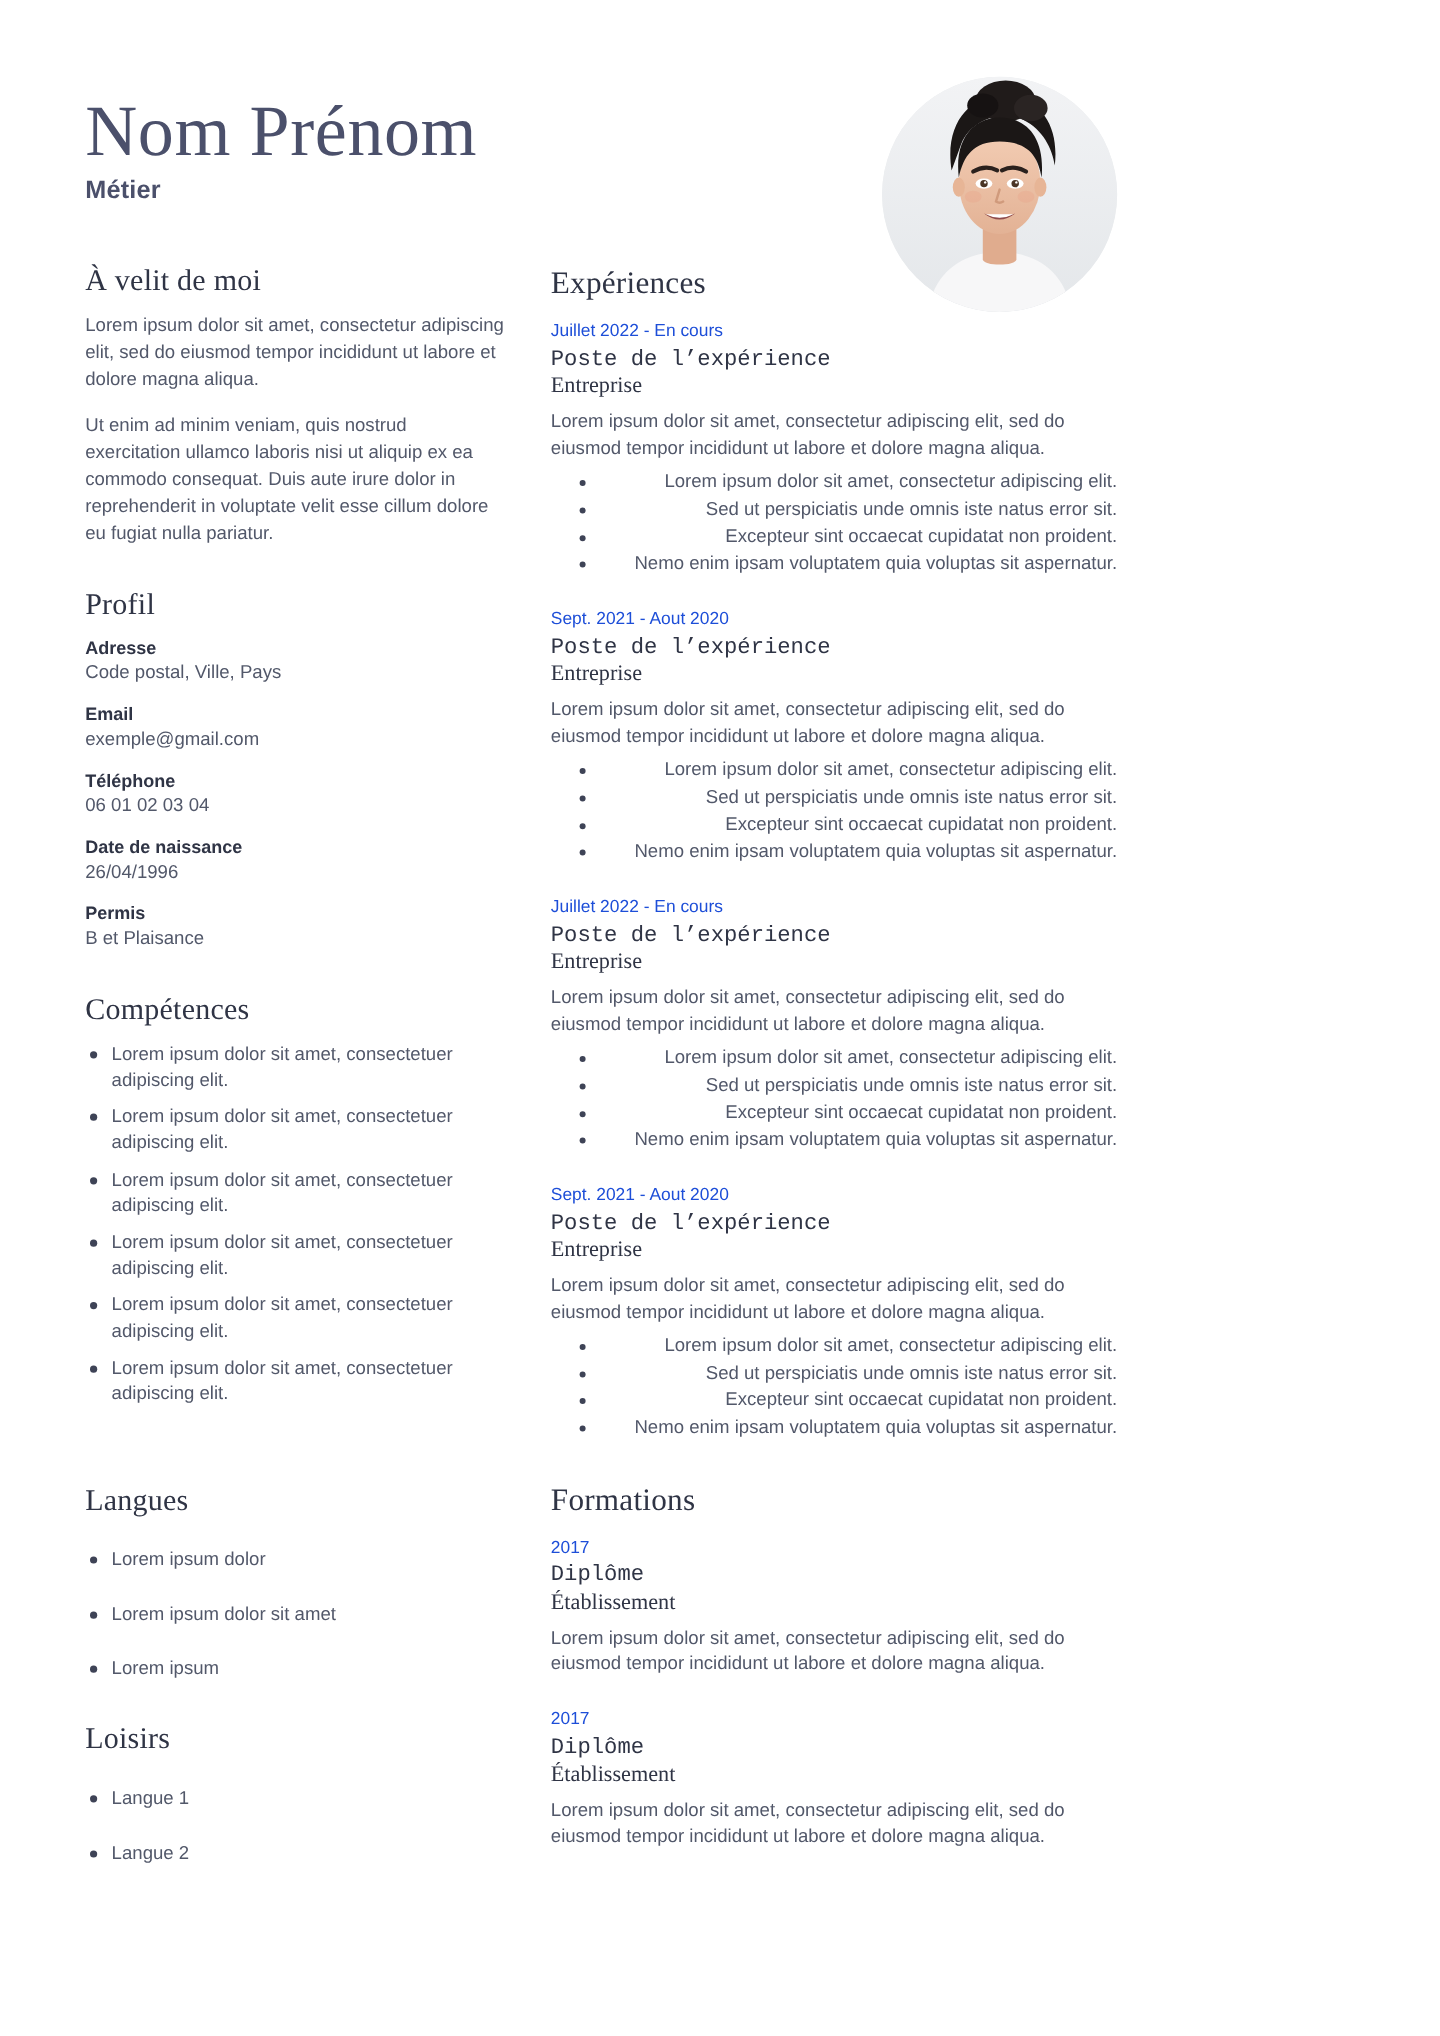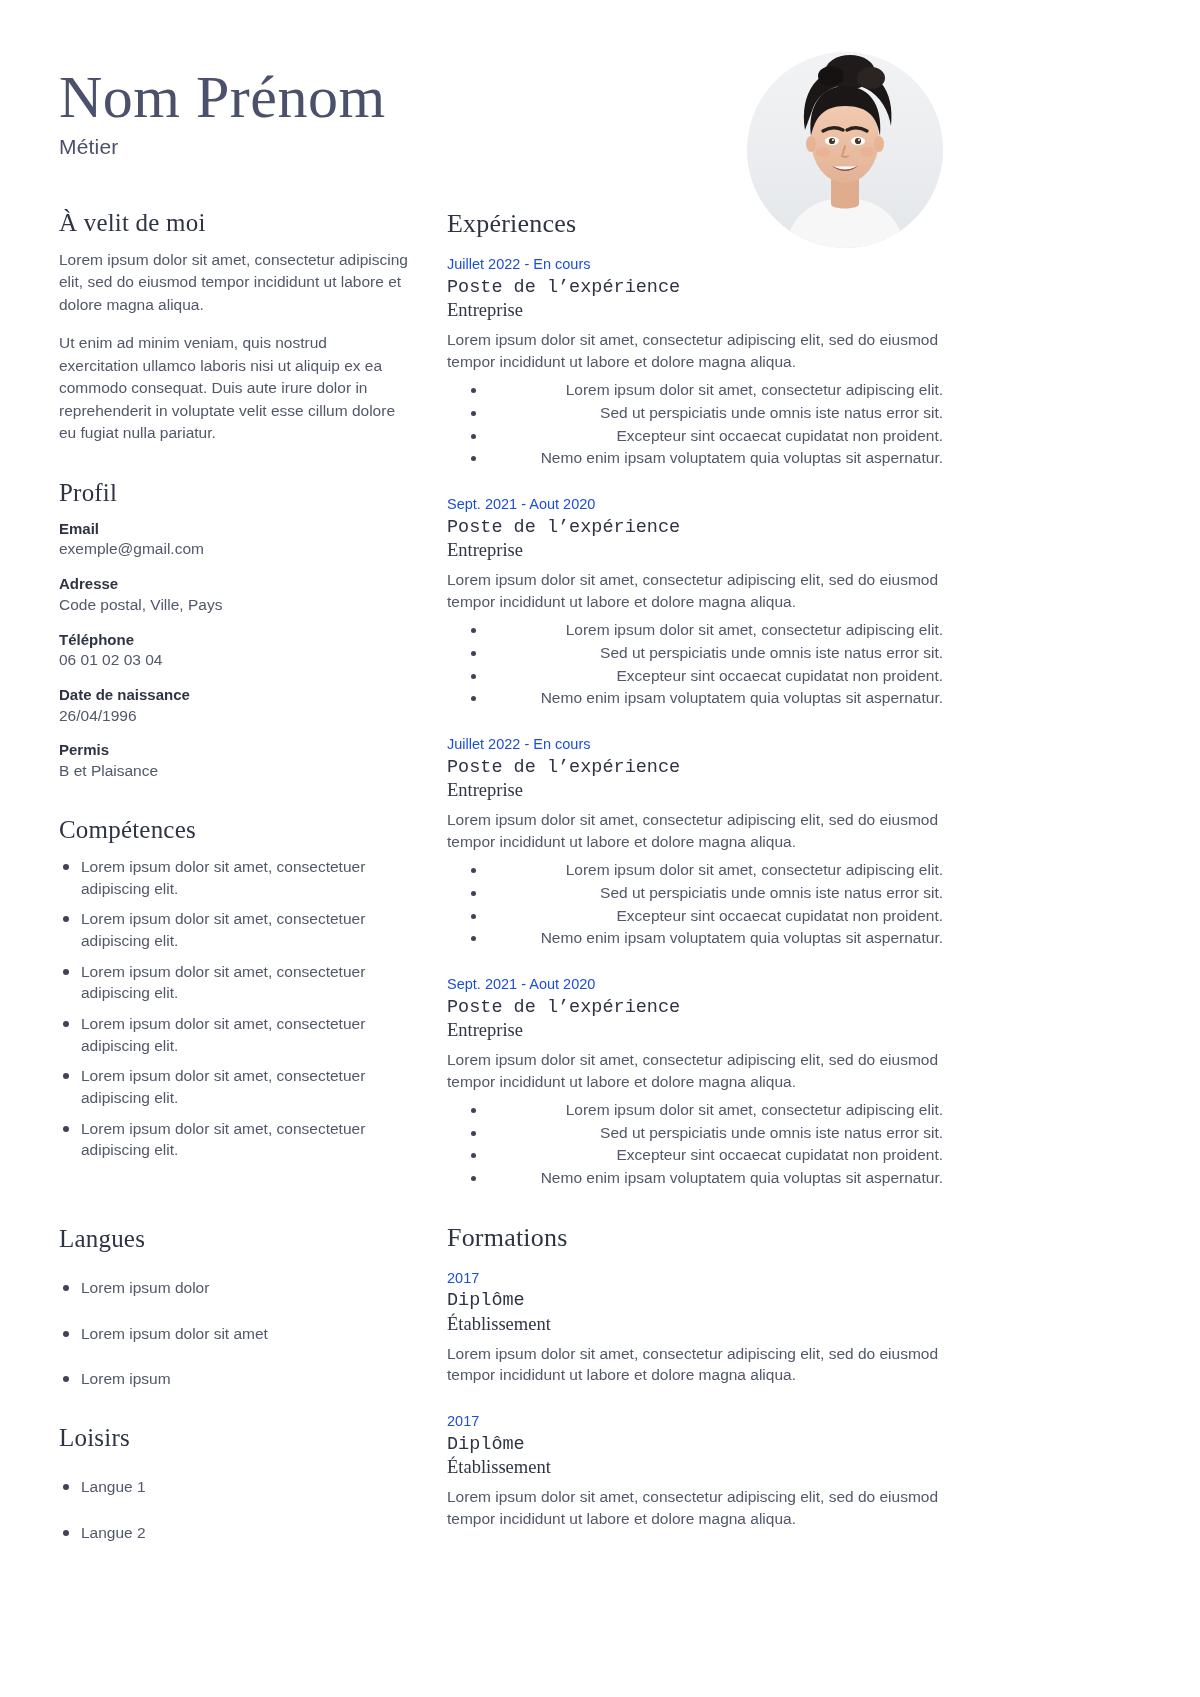--- a/index.html
+++ b/index.html
@@ -13,21 +13,21 @@
     font-family: "Liberation Sans", sans-serif;
     color: #4a4f5c;
     -webkit-font-smoothing: antialiased;
   }
   .page {
     position: relative;
     width: 1002px;
     height: 1697px;
     background: #ffffff;
     box-sizing: border-box;
-    padding: 4px;
+    padding: 16px;
     overflow: hidden;
   }
 
   
   .header {
     position: relative;
     padding: 62px 55px 0 55px;
     height: 205px;
     box-sizing: border-box;
   }
@@ -37,21 +37,21 @@
     font-weight: 400;
     color: #4b506b;
     letter-spacing: 0.5px;
     line-height: 1.05;
     margin: 0;
     padding: 0;
   }
   .job-title {
     font-family: "Liberation Sans", sans-serif;
     font-size: 21px;
-    font-weight: 400;
+    font-weight: 700;
     color: #4b506b;
     margin-top: 6px;
     letter-spacing: 0.2px;
   }
 
   
   .photo-wrap {
     position: absolute;
     top: 48px;
     right: 55px;
@@ -276,26 +276,26 @@
       <div class="sec">
         <div class="sec-h">À velit de moi</div>
         <p class="para">Lorem ipsum dolor sit amet, consectetur adipiscing elit, sed do eiusmod tempor incididunt ut labore et dolore magna aliqua.</p>
         <p class="para">Ut enim ad minim veniam, quis nostrud exercitation ullamco laboris nisi ut aliquip ex ea commodo consequat. Duis aute irure dolor in reprehenderit in voluptate velit esse cillum dolore eu fugiat nulla pariatur.</p>
       </div>
 
       <div class="sec">
         <div class="sec-h">Profil</div>
 
         <div class="field">
+          <div class="field-label">Adresse</div>
+          <div class="field-value">Code postal, Ville, Pays</div>
+        </div>
+        <div class="field">
           <div class="field-label">Email</div>
           <div class="field-value">exemple@gmail.com</div>
-        </div>
-        <div class="field">
-          <div class="field-label">Adresse</div>
-          <div class="field-value">Code postal, Ville, Pays</div>
         </div>
         <div class="field">
           <div class="field-label">Téléphone</div>
           <div class="field-value">06 01 02 03 04</div>
         </div>
         <div class="field">
           <div class="field-label">Date de naissance</div>
           <div class="field-value">26/04/1996</div>
         </div>
         <div class="field">

